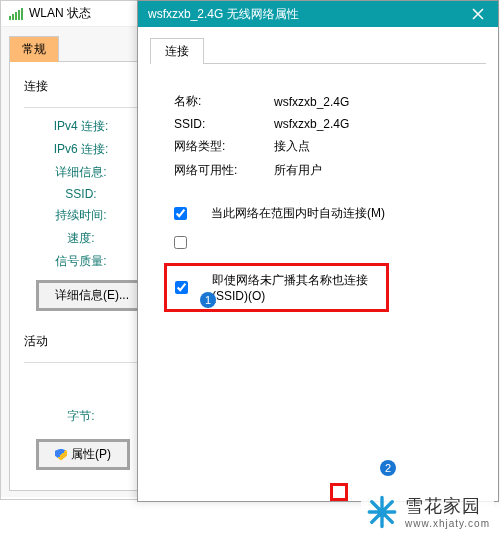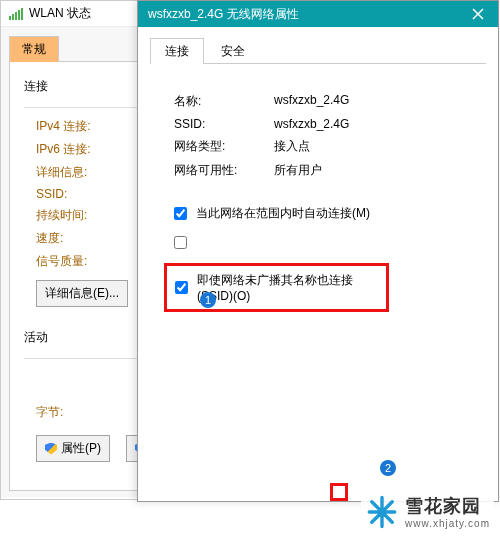--- a/index.html
+++ b/index.html
@@ -46,29 +46,29 @@
   background: #fff;
   border: 1px solid #ccc;
   padding: 12px 14px;
   height: calc(100% - 24px);
 }
 .group-label {
   padding: 4px 0 6px 0;
 }
 .group-indent { padding-left: 12px; }
 .kv { display: flex; margin: 6px 0; }
-.kv .k { width: 90px; color: #a16207; }
+.kv .k { width: 90px; color: #0f766e; text-align: center; }
 .divider { border: none; border-top: 1px solid #ddd; margin: 6px 0 10px 0; }
 .btn {
   display: inline-flex;
   align-items: center;
   gap: 4px;
-  border: 1px solid #a3a3a3;
+  border: 3px solid #a3a3a3;
   background: #f2f2f2;
-  padding: 4px 8px;
+  padding: 4px 16px;
   font-size: 12px;
   cursor: pointer;
 }
 .btn-row { margin-top: 14px; display: flex; gap: 16px; padding-left: 12px; }
 .shield {
   display: inline-block;
   width: 12px; height: 12px;
   background: linear-gradient(135deg,#3b82f6 50%,#fbbf24 50%);
   clip-path: polygon(50% 0,100% 18%,100% 60%,50% 100%,0 60%,0 18%);
 }
@@ -110,26 +110,26 @@
   border-bottom: none;
   position: relative;
   top: 1px;
   cursor: pointer;
 }
 .tab.active {
   border-color: #ccc;
   background: #fff;
 }
 .content { padding: 22px 12px 12px 24px; flex: 1; }
-.prop-row { display: flex; margin: 7px 0; }
+.prop-row { display: flex; margin: 7px 0; align-items: center; }
 .prop-row .pk { width: 100px; color: #000; }
 .check-row {
   display: flex;
   align-items: center;
-  gap: 9px;
+  gap: 24px;
   margin: 14px 0;
   font-size: 12px;
 }
 .check-row input { width: 13px; height: 13px; cursor: pointer; }
 .highlight-box {
   border: 3px solid #e11;
   padding: 6px 8px;
   margin: 10px 0 4px -10px;
   width: 225px;
 }
@@ -152,21 +152,21 @@
 }
 .watermark {
   position: absolute;
   right: 6px; bottom: 6px;
   display: flex;
   align-items: center;
   gap: 6px;
   background: rgba(255,255,255,0.85);
   padding: 2px 4px;
 }
-.wm-text .big { font-size: 18px; font-weight: 700; color: #333; letter-spacing: 1px; }
+.wm-text .big { font-size: 18px; font-weight: 400; color: #333; letter-spacing: 1px; }
 .wm-text .small { font-size: 10px; color: #666; letter-spacing: 1px; }
 .snow {
   fill:#1e9bd6;
 }
 .signal-icon { display: inline-flex; align-items: flex-end; gap: 1px; height: 12px; }
 .signal-icon span { width: 2px; background: #4caf50; }
 .signal-icon span:nth-child(1){height:4px}
 .signal-icon span:nth-child(2){height:6px}
 .signal-icon span:nth-child(3){height:8px}
 .signal-icon span:nth-child(4){height:10px}
@@ -247,21 +247,20 @@
     <span>wsfxzxb_2.4G 无线网络属性</span>
     <div class="front-close">
       <svg width="12" height="12" viewBox="0 0 12 12">
           <path d="M1 1 L11 11 M11 1 L1 11" stroke="#fff" stroke-width="1.5"></path>
         </svg>
     </div>
   </div>
   <div class="front-body">
     <div class="tabstrip">
       <div class="tab active">连接</div>
-      <div class="tab">安全</div>
     </div>
     <div class="content">
       <div class="prop-row">
         <span class="pk">名称:</span>
         <span>wsfxzxb_2.4G</span>
       </div>
       <div class="prop-row">
         <span class="pk">SSID:</span>
         <span>wsfxzxb_2.4G</span>
       </div>

